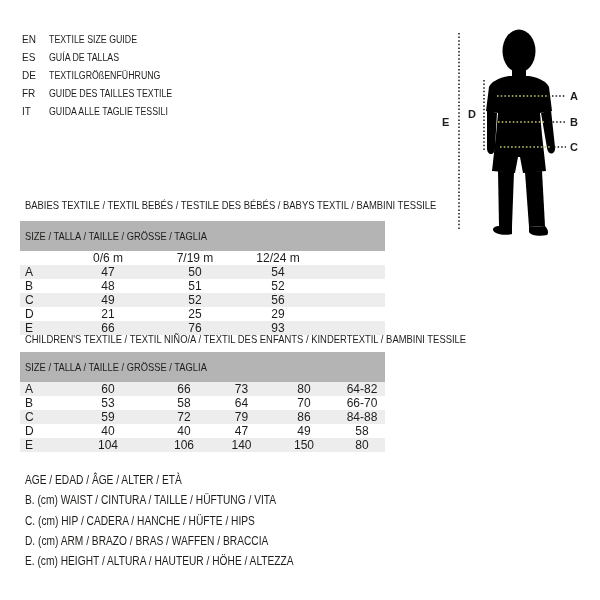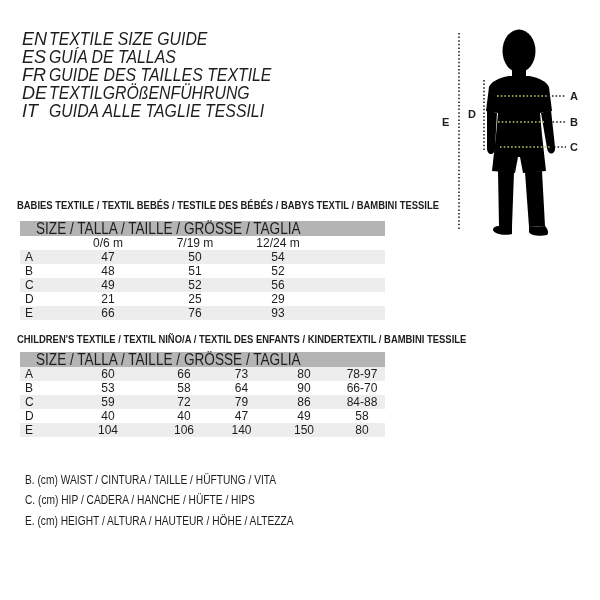--- a/index.html
+++ b/index.html
@@ -7,34 +7,34 @@
     position:relative;width:600px;height:600px;background:#fff;overflow:hidden;
     font-family:"Liberation Sans",sans-serif;color:var(--text-color,#1d1d1b);
   }
   
   .squish82{display:inline-block;transform:scaleX(0.82);transform-origin:0 50%;white-space:nowrap;}
   .squish85{display:inline-block;transform:scaleX(0.85);transform-origin:0 50%;white-space:nowrap;}
   .squish88{display:inline-block;transform:scaleX(0.88);transform-origin:0 50%;white-space:nowrap;}
 
   
   .lang-list{position:absolute;left:22px;top:30px;}
-  .lang-row{display:flex;align-items:center;height:18px;font-size:18px;font-style:italic;}
+  .lang-row{display:flex;align-items:center;height:18px;font-size:10px;}
   .lang-code{width:27px;flex:none;}
 
   
-  .section-heading{position:absolute;left:17px;font-size:11.5px;white-space:nowrap;font-weight:bold;}
+  .section-heading{position:absolute;left:25px;font-size:11.5px;white-space:nowrap;}
   #babies-heading{top:199px;}
   #children-heading{top:333px;}
 
   
   table.sizes{position:absolute;left:20px;width:365px;border-collapse:collapse;table-layout:fixed;font-size:12px;}
   #babies-table{top:221px;}
   #children-table{top:352px;}
   table.sizes td{padding:0;height:14px;line-height:14px;text-align:center;vertical-align:middle;white-space:nowrap;}
-  table.sizes tr.bar td{background:var(--bar-color,#b4b4b4);height:15px;text-align:left;padding-left:16px;font-size:16px;}
+  table.sizes tr.bar td{background:var(--bar-color,#b4b4b4);height:30px;text-align:left;padding-left:5px;font-size:11px;}
   table.sizes tr.striped td{background:var(--stripe-color,#ededed);}
   table.sizes td.rowlabel{text-align:left;padding-left:5px;}
 
   
   .legend{position:absolute;left:25px;top:470px;font-size:12px;}
   .legend-line{height:20.3px;line-height:20.3px;white-space:nowrap;}
 
   
   .diagram{position:absolute;left:440px;top:20px;}
   .dash-body{stroke:var(--dash-body-color,#c6c76b);stroke-width:1.6;stroke-dasharray:1.6 2.1;fill:none;}
@@ -50,26 +50,26 @@
   <div class="lang-list">
       <div class="lang-row">
         <span class="lang-code">EN</span>
         <span class="squish88">TEXTILE SIZE GUIDE</span>
       </div>
       <div class="lang-row">
         <span class="lang-code">ES</span>
         <span class="squish88">GUÍA DE TALLAS</span>
       </div>
       <div class="lang-row">
+        <span class="lang-code">DE</span>
+        <span class="squish88">TEXTILGRÖßENFÜHRUNG</span>
+      </div>
+      <div class="lang-row">
         <span class="lang-code">FR</span>
         <span class="squish88">GUIDE DES TAILLES TEXTILE</span>
-      </div>
-      <div class="lang-row">
-        <span class="lang-code">DE</span>
-        <span class="squish88">TEXTILGRÖßENFÜHRUNG</span>
       </div>
       <div class="lang-row">
         <span class="lang-code">IT</span>
         <span class="squish88">GUIDA ALLE TAGLIE TESSILI</span>
       </div>
     </div>
 
   <svg class="diagram" width="160" height="220" viewBox="0 0 160 220" xmlns="http://www.w3.org/2000/svg">
 
     <line class="dash-dark" x1="19" y1="13" x2="19" y2="210"></line>
@@ -182,28 +182,28 @@
       <tbody>
         <tr class="bar">
           <td colspan="6"><span class="squish85">SIZE / TALLA / TAILLE / GRÖSSE / TAGLIA</span></td>
         </tr>
         <tr class="striped">
           <td class="rowlabel">A</td>
           <td>60</td>
           <td>66</td>
           <td>73</td>
           <td>80</td>
-          <td>78-97</td>
+          <td>64-82</td>
         </tr>
         <tr>
           <td class="rowlabel">B</td>
           <td>53</td>
           <td>58</td>
           <td>64</td>
-          <td>90</td>
+          <td>70</td>
           <td>66-70</td>
         </tr>
         <tr class="striped">
           <td class="rowlabel">C</td>
           <td>59</td>
           <td>72</td>
           <td>79</td>
           <td>86</td>
           <td>84-88</td>
         </tr>
@@ -220,18 +220,20 @@
           <td>104</td>
           <td>106</td>
           <td>140</td>
           <td>150</td>
           <td>80</td>
         </tr>
       </tbody>
     </table>
 
   <div class="legend">
+      <div class="legend-line"><span class="squish85">AGE / EDAD / ÂGE / ALTER / ETÀ</span></div>
       <div class="legend-line"><span class="squish85">B. (cm) WAIST / CINTURA / TAILLE / HÜFTUNG / VITA</span></div>
       <div class="legend-line"><span class="squish85">C. (cm) HIP / CADERA / HANCHE / HÜFTE / HIPS</span></div>
+      <div class="legend-line"><span class="squish85">D. (cm) ARM / BRAZO / BRAS / WAFFEN / BRACCIA</span></div>
       <div class="legend-line"><span class="squish85">E. (cm) HEIGHT / ALTURA / HAUTEUR / HÖHE / ALTEZZA</span></div>
     </div>
 
 </div>
 
 </body></html>

